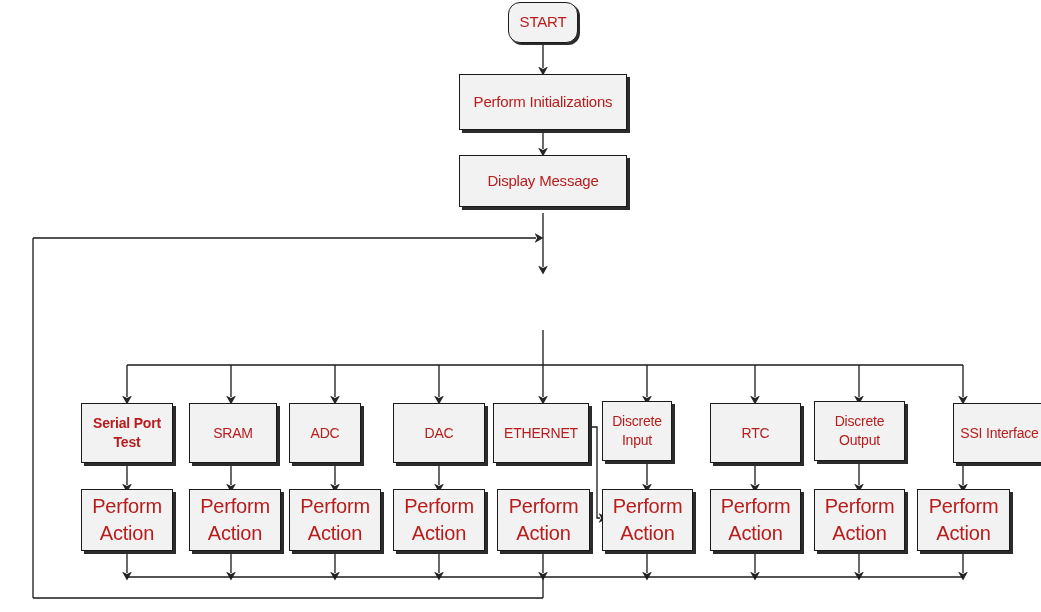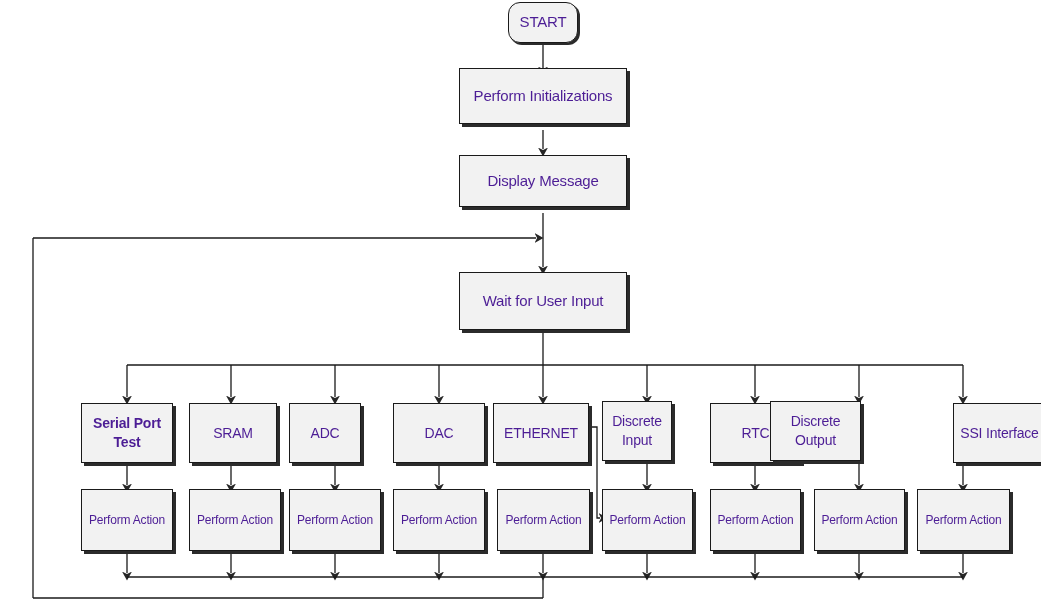--- a/index.html
+++ b/index.html
@@ -29,38 +29,38 @@
   .node {
     position: absolute;
     box-sizing: border-box;
     background: #f2f2f2;
     border: 1px solid #1a1a1a;
     box-shadow: 3px 3px 0 0 #2b2b2b;
     display: flex;
     align-items: center;
     justify-content: center;
     text-align: center;
-    color: #4c1d95;
+    color: #b91c1c;
     line-height: 1.35;
     letter-spacing: -0.2px;
     z-index: 2;
   }
   .node.terminal {
     border-radius: 12px;
     box-shadow: 2px 2px 0 0 #2b2b2b;
   }
   .node .txt {
     display: block;
     padding: 0 4px;
     width: 100%;
   }
   .t-start   { font-size: 15px; }
   .t-proc    { font-size: 15px; }
   .t-test    { font-size: 14px; }
-  .t-action  { font-size: 12px; }
+  .t-action  { font-size: 20px; }
 </style>
 </head>
 <body>
 
 <div id="canvas">
 
   <svg id="wires" viewBox="0 0 1041 612" xmlns="http://www.w3.org/2000/svg">
     <defs>
       <marker id="ah" markerWidth="10" markerHeight="12" refX="1.5" refY="5.5" orient="auto" markerUnits="userSpaceOnUse">
         <path d="M0,0.5 L9,5.5 L0,10.5 L2.6,5.5 Z" fill="#262626"></path>
@@ -119,31 +119,28 @@
       <path d="M963,553 L963,573" marker-end="url(#ah)"></path>
 
       <path d="M127,577 L963,577"></path>
     </g>
   </svg>
 
   <div class="node terminal" style="left:508px; top:2px; width:70px; height:41px;">
     <span class="txt t-start">START</span>
   </div>
 
-  <div class="node" style="left:459px; top:68px; width:168px; height:56px;">
+  <div class="node" style="left:459px; top:74px; width:168px; height:56px;">
     <span class="txt t-proc">Perform Initializations</span>
   </div>
 
   <div class="node" style="left:459px; top:155px; width:168px; height:52px;">
     <span class="txt t-proc">Display Message</span>
   </div>
 
-  <div class="node" style="left:459px; top:272px; width:168px; height:58px;">
-    <span class="txt t-proc">Wait for User Input</span>
-  </div>
 
   <div class="node" style="left:81px; top:403px; width:92px; height:60px;font-weight:bold;">
     <span class="txt t-test">Serial Port Test</span>
   </div>
   <div class="node" style="left:189px; top:403px; width:88px; height:60px;">
     <span class="txt t-test">SRAM</span>
   </div>
   <div class="node" style="left:289px; top:403px; width:72px; height:60px;">
     <span class="txt t-test">ADC</span>
   </div>
@@ -152,21 +149,21 @@
   </div>
   <div class="node" style="left:493px; top:403px; width:96px; height:60px;">
     <span class="txt t-test">ETHERNET</span>
   </div>
   <div class="node" style="left:602px; top:401px; width:70px; height:60px;">
     <span class="txt t-test">Discrete Input</span>
   </div>
   <div class="node" style="left:710px; top:403px; width:91px; height:60px;align-items:center;">
     <span class="txt t-test">RTC</span>
   </div>
-  <div class="node" style="left:770px; top:401px; width:91px; height:60px;">
+  <div class="node" style="left:814px; top:401px; width:91px; height:60px;">
     <span class="txt t-test">Discrete Output</span>
   </div>
   <div class="node" style="left:953px; top:403px; width:93px; height:60px;">
     <span class="txt t-test">SSI Interface</span>
   </div>
 
   <div class="node" style="left:81px; top:489px; width:92px; height:62px;">
     <span class="txt t-action">Perform Action</span>
   </div>
   <div class="node" style="left:189px; top:489px; width:92px; height:62px;">

